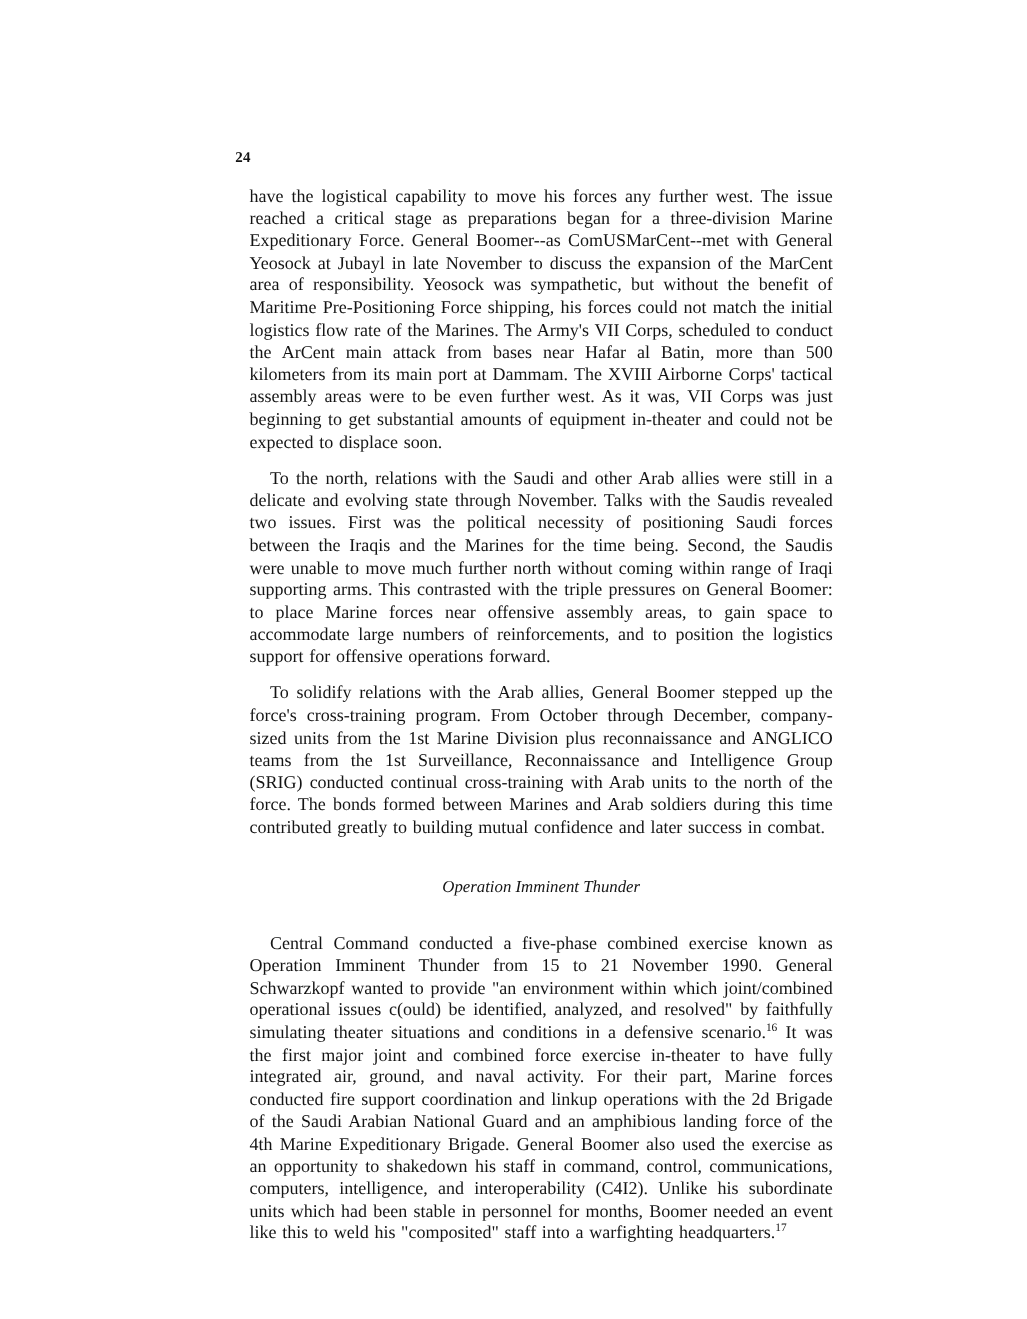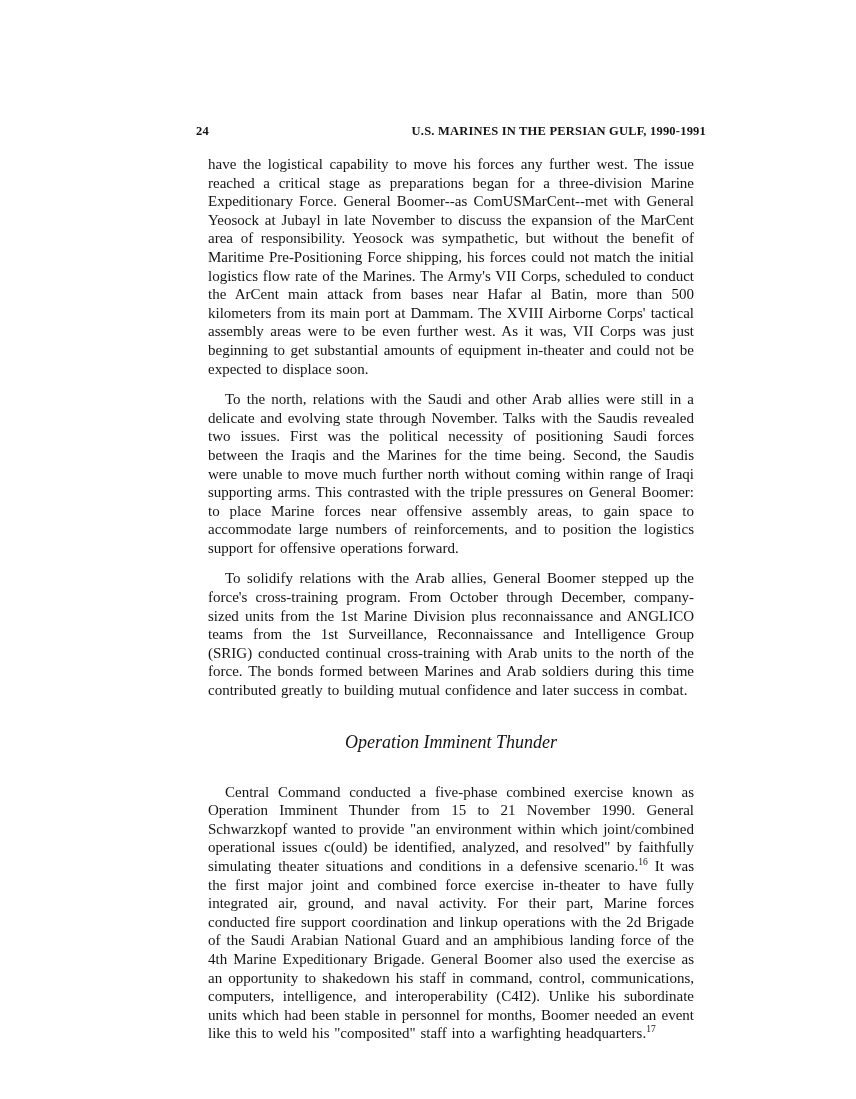--- a/index.html
+++ b/index.html
@@ -37,38 +37,37 @@
     line-height: 18.6px;
     text-align: justify;
     word-spacing: 1px;
   }
   .body-text p.indent {
     text-indent: 17px;
   }
   .section-heading {
     text-align: center;
     font-style: italic;
-    font-size: 18px;
+    font-size: 14px;
     margin: 32px 0 30px 0;
   }
   sup.fnref {
     font-size: 9.5px;
     line-height: 0;
     vertical-align: super;
   }
 </style>
 </head>
 <body>
 
 <div class="page">
   <div class="content">
 
     <div class="running-head">
       <span>24</span>
-      <span>U.S. MARINES IN THE PERSIAN GULF, 1990-1991</span>
     </div>
 
     <div class="body-text">
       <p>have the logistical capability to move his forces any further west.  The issue reached a critical stage as preparations began for a three-division Marine Expeditionary Force.  General Boomer--as ComUSMarCent--met with General Yeosock at Jubayl in late November to discuss the expansion of the MarCent area of responsibility.  Yeosock was sympathetic, but without the benefit of Maritime Pre-Positioning Force shipping, his forces could not match the initial logistics flow rate of the Marines.  The Army's VII Corps, scheduled to conduct the ArCent main attack from bases near Hafar al Batin, more than 500 kilometers from its main port at Dammam.  The XVIII Airborne Corps' tactical assembly areas were to be even further west.  As it was, VII Corps was just beginning to get substantial amounts of equipment in-theater and could not be expected to displace soon.</p>
       <p class="indent">To the north, relations with the Saudi and other Arab allies were still in a delicate and evolving state through November.  Talks with the Saudis revealed two issues.  First was the political necessity of positioning Saudi forces between the Iraqis and the Marines for the time being.  Second, the Saudis were unable to move much further north without coming within range of Iraqi supporting arms.  This contrasted with the triple pressures on General Boomer:  to place Marine forces near offensive assembly areas, to gain space to accommodate large numbers of reinforcements, and to position the logistics support for offensive operations forward.</p>
       <p class="indent">To solidify relations with the Arab allies, General Boomer stepped up the force's cross-training program.  From October through December, company-sized units from the 1st Marine Division plus reconnaissance and ANGLICO teams from the 1st Surveillance, Reconnaissance and Intelligence Group (SRIG) conducted continual cross-training with Arab units to the north of the force. The bonds formed between Marines and Arab soldiers during this time contributed greatly to building mutual confidence and later success in combat.</p>
 
       <div class="section-heading">Operation Imminent Thunder</div>
 
       <p class="indent"><span>Central Command conducted a five-phase combined exercise known as Operation Imminent Thunder from 15 to 21 November 1990.  General Schwarzkopf wanted to provide "an environment within which joint/combined operational issues c(ould) be identified, analyzed, and resolved" by faithfully simulating theater situations and conditions in a defensive scenario.</span><sup class="fnref">16</sup><span>  It was the first major joint and combined force exercise in-theater to have fully integrated air, ground, and naval activity.  For their part, Marine forces conducted fire support coordination and linkup operations with the 2d Brigade of the Saudi Arabian National Guard and an amphibious landing force of the 4th Marine Expeditionary Brigade.   General Boomer also used the exercise as an opportunity to shakedown his staff in command, control, communications, computers, intelligence, and interoperability (C4I2).  Unlike his subordinate units which had been stable in personnel for months, Boomer needed an event like this to weld his "composited" staff into a warfighting headquarters.</span><sup class="fnref">17</sup></p>

